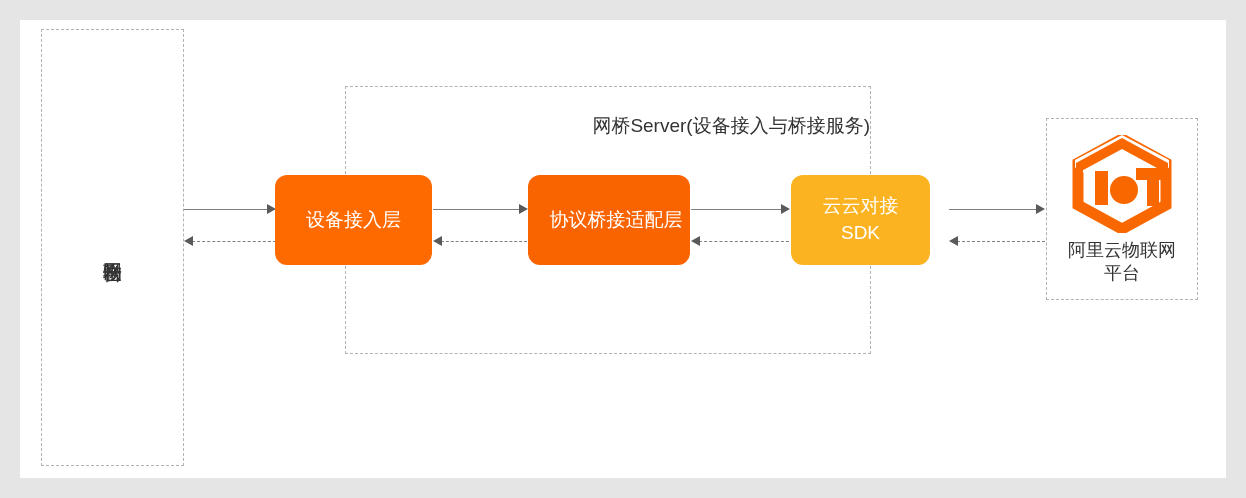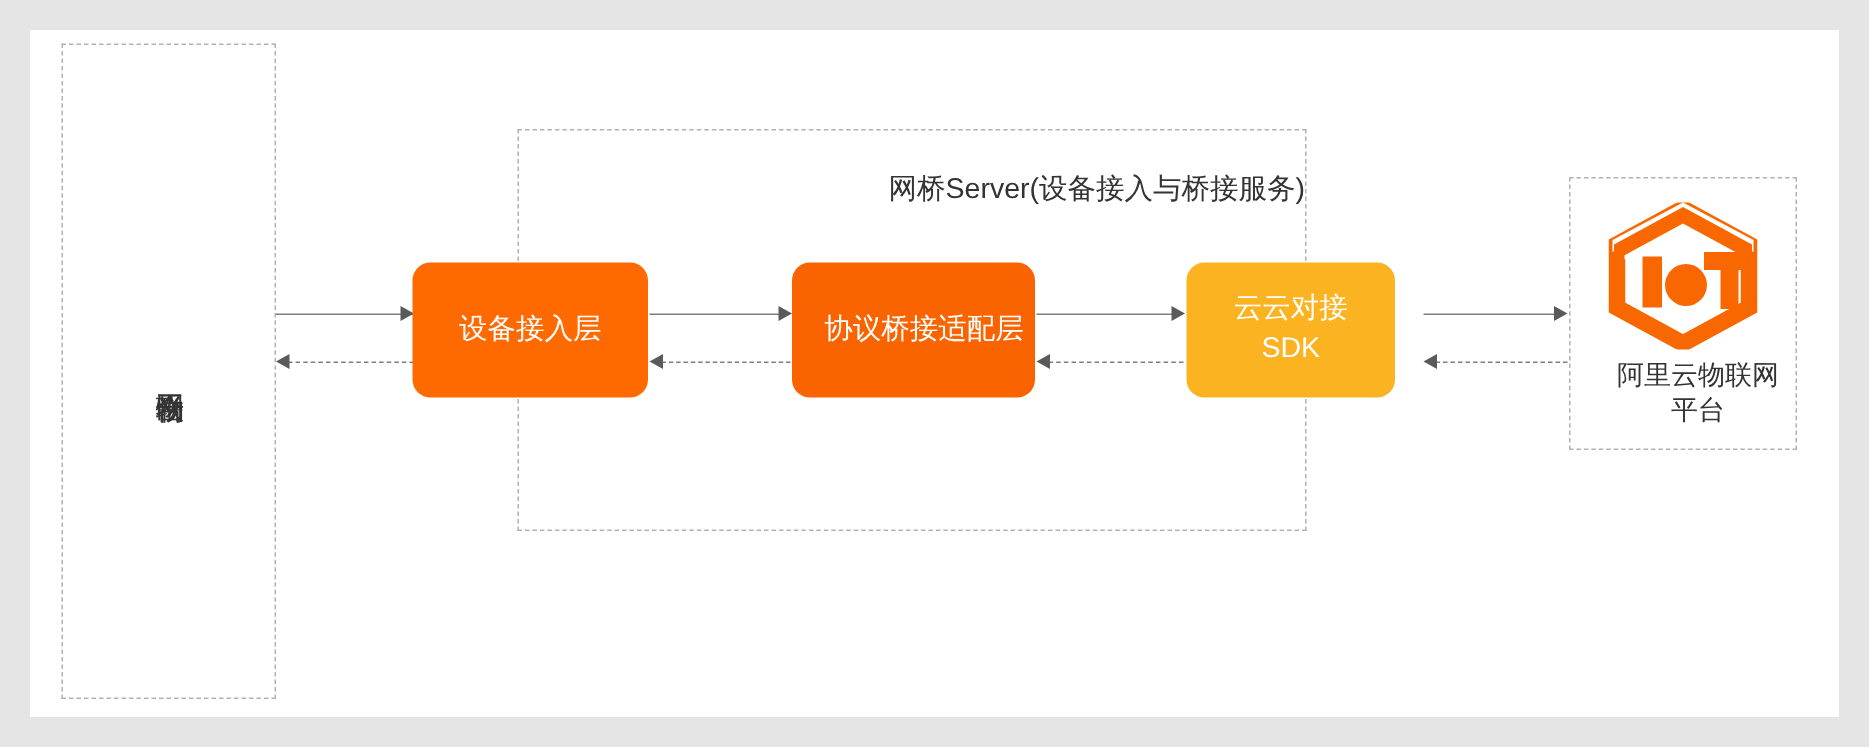--- a/index.html
+++ b/index.html
@@ -153,21 +153,21 @@
     position: absolute;
     left: 50%;
     transform: translateX(-50%);
     top: 16px;
     width: 104px;
     height: 98px;
   }
 
   #cloud-platform-label {
     position: absolute;
-    left: 10px;
+    left: 0;
     bottom: 14px;
     width: 100%;
     text-align: center;
     font-size: 18px;
     color: #333333;
     line-height: 1.28;
   }
 </style>
 </head>
 <body>

